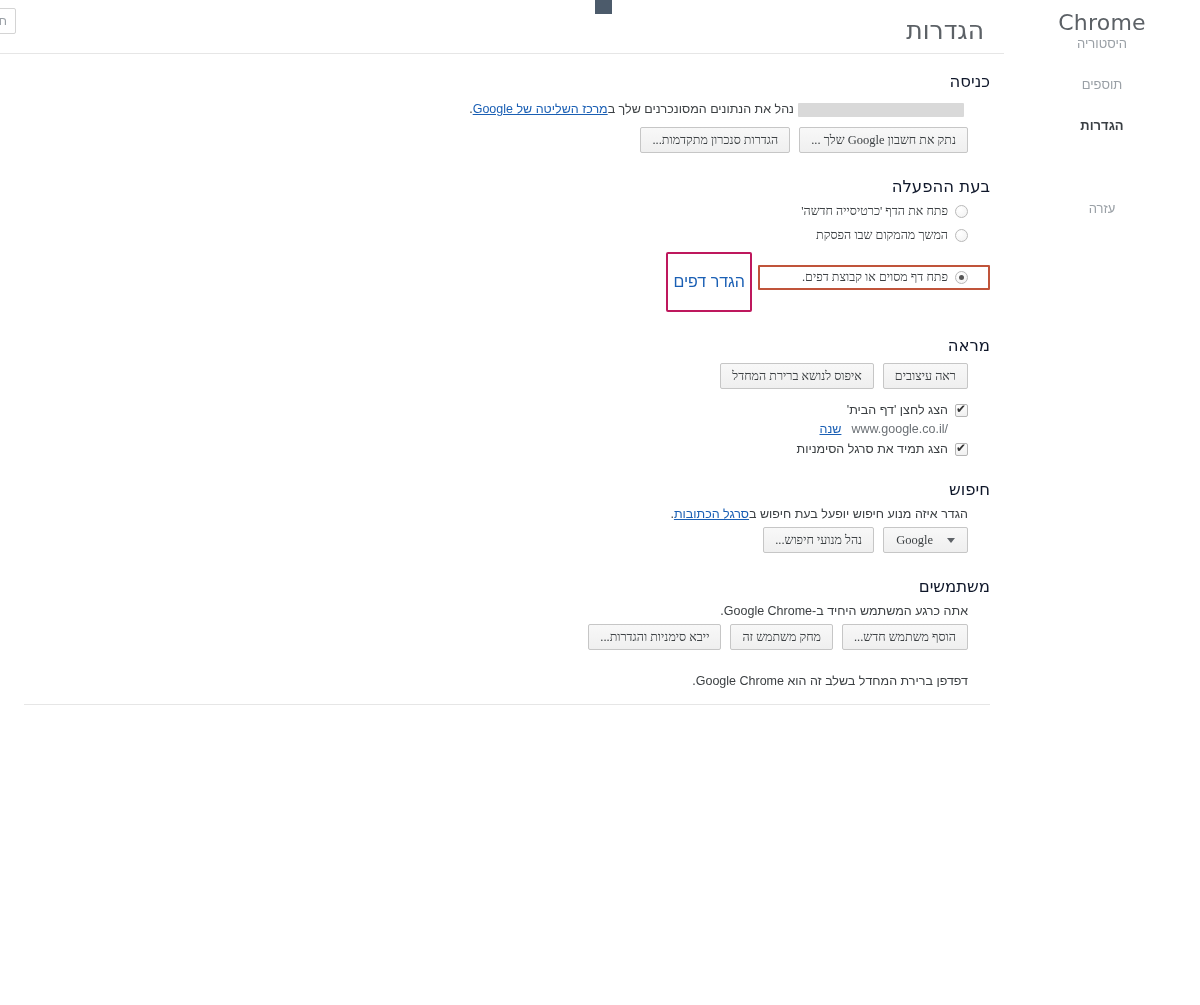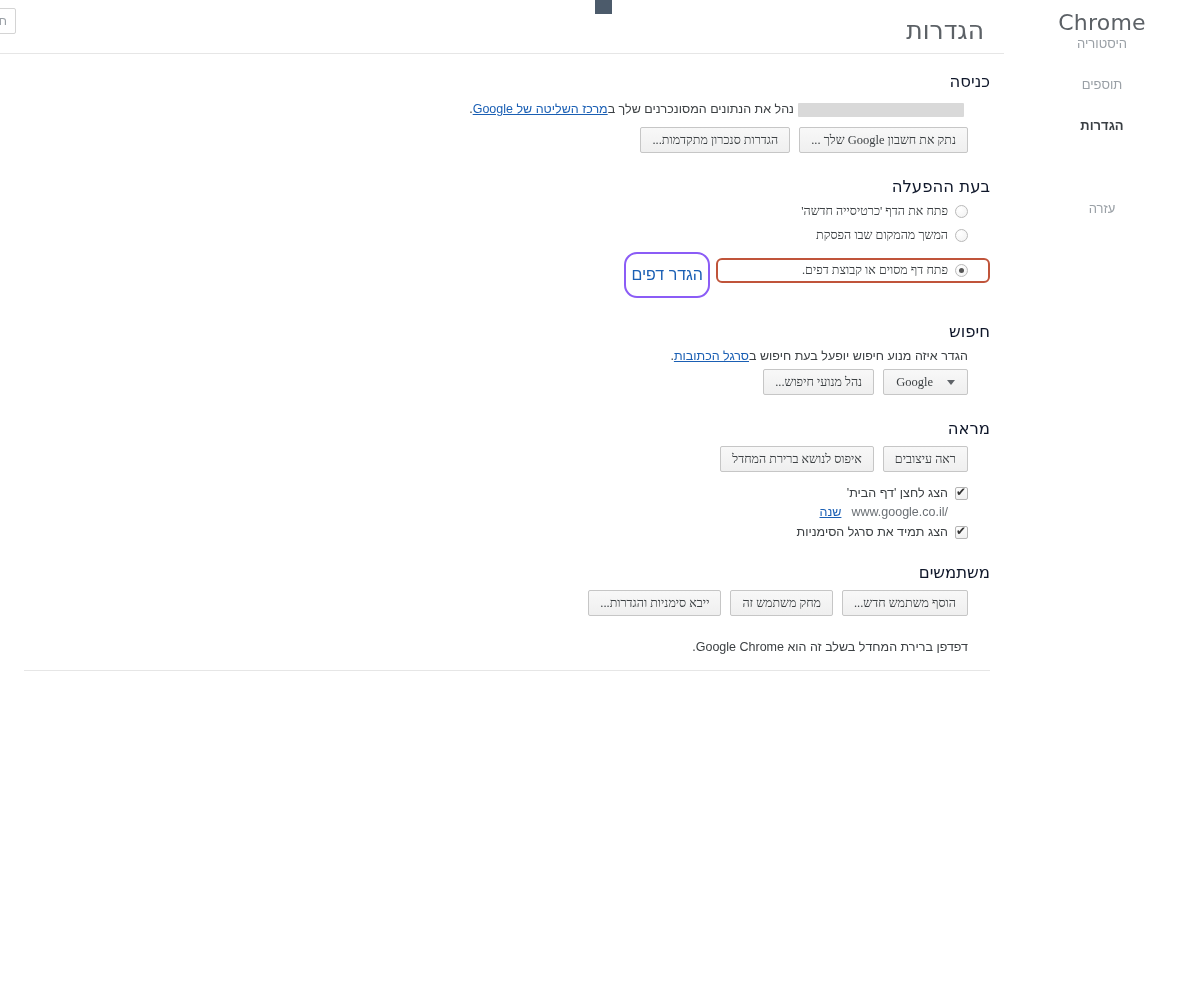--- a/index.html
+++ b/index.html
@@ -233,33 +233,33 @@
   .radio.checked::after {
     content: "";
     position: absolute;
     top: 3px; right: 3px;
     width: 5px; height: 5px;
     border-radius: 50%;
     background: #555;
   }
   .radio-label { cursor: default; }
   .hl-box-strong {
-    border: 2px solid #8b5cf6;
-    padding: 12px 5px;
-    border-radius: 13px;
+    border: 2px solid #be185d;
+    padding: 19px 5px;
+    border-radius: 2px;
     display: inline-block;
   }
 
   .radio-row.highlighted {
     border: 2px solid #c0543a;
-    border-radius: 6px;
+    border-radius: 1px;
     padding: 3px 20px 3px 10px;
     margin-right: 0;
     margin-bottom: 9px;
-    width: 274px;
+    width: 232px;
     box-sizing: border-box;
     justify-content: flex-start;
   }
   .setpages-wrap {
     margin-right: 6px;
   }
 
   
   .check-row {
     display: flex;
@@ -371,57 +371,58 @@
           </div>
           <div class="setpages-wrap">
             <span class="hl-box-strong">
               <a class="link" style="text-decoration:none;">הגדר דפים</a>
             </span>
           </div>
         </div>
       </section>
 
       <section class="section spaced">
+        <h2 class="section-title">מראה</h2>
+        <div class="btn-row">
+          <button class="btn">ראה עיצובים</button>
+          <button class="btn">איפוס לנושא ברירת המחדל</button>
+        </div>
+
+        <div class="check-row" style="margin-top:14px;">
+          <span class="checkbox checked"></span>
+          <span>הצג לחצן 'דף הבית'</span>
+        </div>
+
+        <div class="url-row">
+          <a class="link">שנה</a>
+          <span class="url-text ltr">www.google.co.il/</span>
+        </div>
+
+        <div class="check-row">
+          <span class="checkbox checked"></span>
+          <span>הצג תמיד את סרגל הסימניות</span>
+        </div>
+      </section>
+
+      <section class="section spaced">
         <h2 class="section-title">חיפוש</h2>
         <div class="desc"><span>הגדר איזה מנוע חיפוש יופעל בעת חיפוש ב</span><a class="link">סרגל הכתובות</a><span>.</span>
         </div>
         <div class="btn-row">
           <button class="btn dropdown">
             <span>Google</span>
             <span class="caret"></span>
           </button>
           <button class="btn">נהל מנועי חיפוש...</button>
         </div>
       </section>
 
       <section class="section spaced">
-        <h2 class="section-title">מראה</h2>
-        <div class="btn-row">
-          <button class="btn">ראה עיצובים</button>
-          <button class="btn">איפוס לנושא ברירת המחדל</button>
-        </div>
-
-        <div class="check-row" style="margin-top:14px;">
-          <span class="checkbox checked"></span>
-          <span>הצג לחצן 'דף הבית'</span>
-        </div>
-
-        <div class="url-row">
-          <a class="link">שנה</a>
-          <span class="url-text ltr">www.google.co.il/</span>
-        </div>
-
-        <div class="check-row">
-          <span class="checkbox checked"></span>
-          <span>הצג תמיד את סרגל הסימניות</span>
-        </div>
-      </section>
-
-      <section class="section spaced">
         <h2 class="section-title">משתמשים</h2>
+        <div class="desc">אתה כרגע המשתמש היחיד ב-Google Chrome.</div>
         <div class="btn-row">
           <button class="btn">הוסף משתמש חדש...</button>
           <button class="btn">מחק משתמש זה</button>
           <button class="btn">ייבא סימניות והגדרות...</button>
         </div>
       </section>
 
       <section class="section spaced">
         <div class="desc">דפדפן ברירת המחדל בשלב זה הוא Google Chrome.</div>
       </section>

